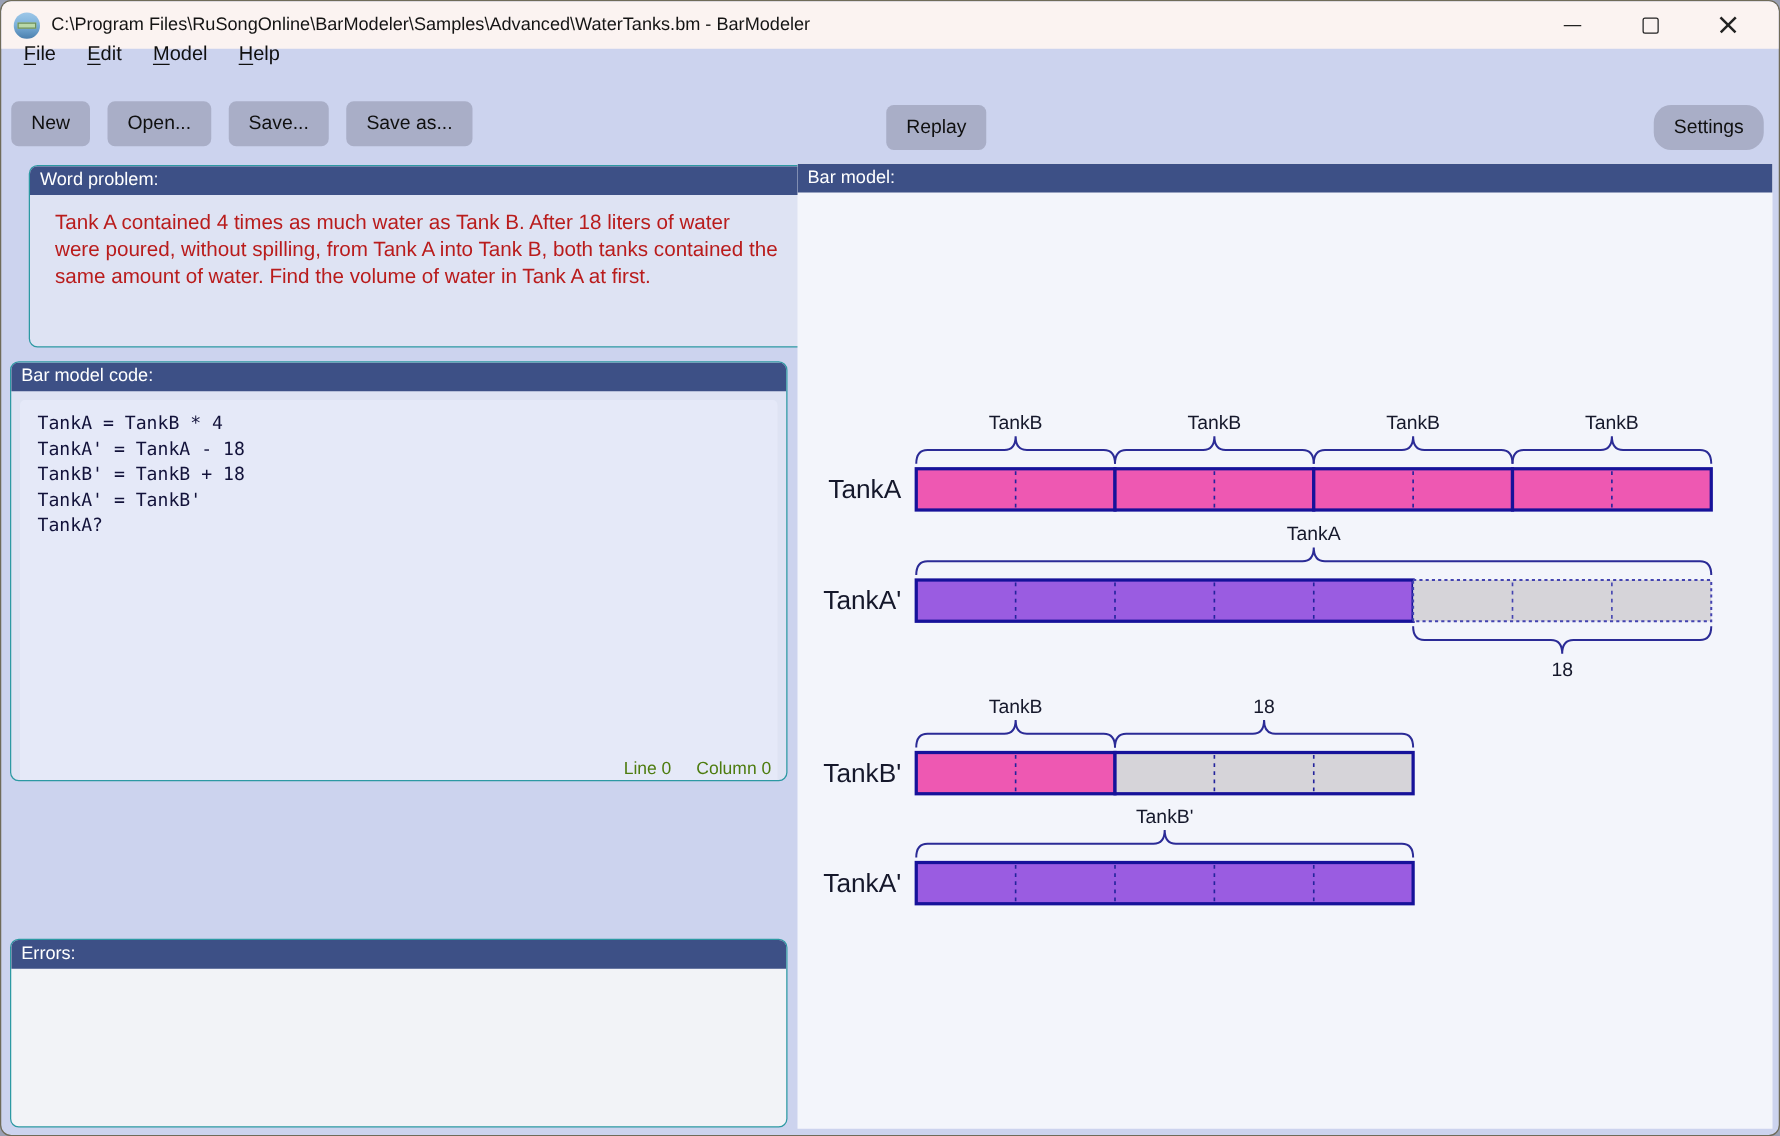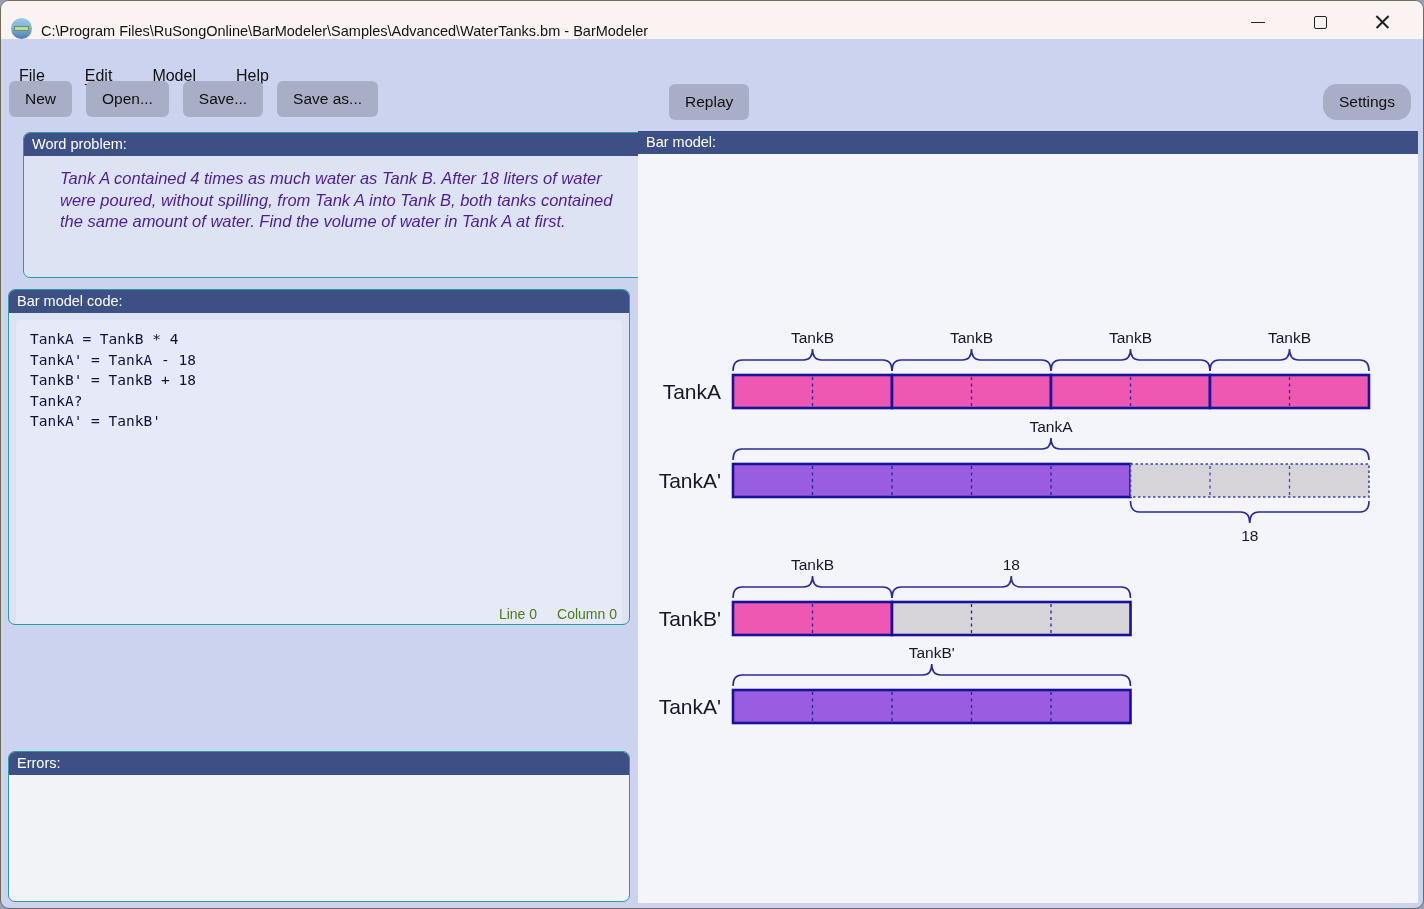--- a/index.html
+++ b/index.html
@@ -11,21 +11,21 @@
     background: #ccd3ee;
     border: 1px solid #6f6b59;
     border-radius: 9px;
     overflow: hidden;
   }
 
   
   .titlebar {
     position: absolute; left: 0; top: 0; right: 0; height: 38px;
     background: #fbf3f1;
-    display: flex; align-items: flex-end;
+    display: flex; align-items: center;
     padding: 0 10px;
   }
   .app-icon {
     width: 21px; height: 21px; border-radius: 50%;
     background: linear-gradient(180deg, #9ec7e8 0%, #7fb3dc 45%, #4a7fae 100%);
     position: relative; flex: 0 0 auto;
   }
   .app-icon .bar1 {
     position: absolute; left: 3px; top: 8px; width: 15px; height: 5px;
     background: #b9d9a8; border: 1px solid #6d8f5e;
@@ -40,54 +40,54 @@
   .glyph-max { width: 13px; height: 13px; border: 1.6px solid #222; border-radius: 2px; display: block; }
   .glyph-close { position: relative; width: 15px; height: 15px; display: block; }
   .glyph-close::before, .glyph-close::after {
     content: ""; position: absolute; left: -1px; top: 6.5px; width: 17px; height: 1.7px; background: #222;
   }
   .glyph-close::before { transform: rotate(45deg); }
   .glyph-close::after  { transform: rotate(-45deg); }
 
   
   .menubar {
-    position: absolute; left: 0; top: 54px; right: 0; height: 42px;
-    display: flex; align-items: center; padding-left: 16px; gap: 36px;
+    position: absolute; left: 0; top: 22px; right: 0; height: 42px;
+    display: flex; align-items: center; padding-left: 16px; gap: 21px;
   }
   .menu-item {
     background: none; border: none; font-family: "Liberation Sans", sans-serif;
     font-size: 16px; color: #101010; cursor: default; padding: 2px 2px;
   }
   .menu-item .mn { text-decoration: underline; text-underline-offset: 3px; }
 
   
   .toolbar { position: absolute; left: 0; top: 80px; right: 0; height: 45px; }
   .tb-btn {
     position: absolute; top: 3px; height: 36px;
     background: #a9aec7; border: none; border-radius: 6px;
     font-family: "Liberation Sans", sans-serif; font-size: 15.5px; color: #101010;
     padding: 0 16px; cursor: default;
   }
   .file-buttons { position: absolute; left: 8px; top: 0; display: flex; gap: 14px; }
   .file-buttons .tb-btn { position: static; }
-  #replay-btn { left: 668px; }
+  #replay-btn { left: 708px; }
   #settings-btn { right: 12px; border-radius: 14px; }
 
   
   .panel {
     position: absolute;
     border: 1.6px solid #2d99a3; border-radius: 7px;
     overflow: hidden; background: #dee3f3;
   }
   .panel-header {
     background: #3d5086; color: #ffffff;
     font-size: 14.5px; padding: 3px 8px 4px 8px; height: 23px;
   }
   #word-problem-panel { left: 22px; top: 131px; width: 622px; height: 146px; }
-  .wp-body { padding: 12px 20px 0 36px; font-size: 16.5px; line-height: 21.5px; color: #4c1d95; font-style: italic; }
+  .wp-body { padding: 12px 20px 0 20px; font-size: 16.5px; line-height: 21.5px; color: #b91c1c; }
 
   #code-panel { left: 7px; top: 288px; width: 622px; height: 336px; }
   .code-area {
     position: absolute; left: 7px; top: 30px; width: 606px; height: 398px;
     background: #e5e9f8; border-radius: 4px;
     padding: 9px 14px; overflow: hidden;
   }
   .code-line {
     font-family: "DejaVu Sans Mono", monospace;
     font-size: 14.5px; line-height: 20.5px; color: #12123a; white-space: pre;
@@ -151,22 +151,22 @@
     <div class="panel-header">Word problem:</div>
     <div class="wp-body">Tank A contained 4 times as much water as Tank B. After 18 liters of water were poured, without spilling, from Tank A into Tank B, both tanks contained the same amount of water. Find the volume of water in Tank A at first.</div>
   </div>
 
   <div class="panel" id="code-panel">
     <div class="panel-header">Bar model code:</div>
     <div class="code-area" id="code-area">
         <div class="code-line">TankA = TankB * 4</div>
         <div class="code-line">TankA' = TankA - 18</div>
         <div class="code-line">TankB' = TankB + 18</div>
+        <div class="code-line">TankA' = TankB'</div>
         <div class="code-line">TankA?</div>
-        <div class="code-line">TankA' = TankB'</div>
       </div>
     <div class="code-status">
       <span>Line 0</span>
       <span>Column 0</span>
     </div>
   </div>
 
   <div class="panel" id="errors-panel">
     <div class="panel-header">Errors:</div>
   </div>

